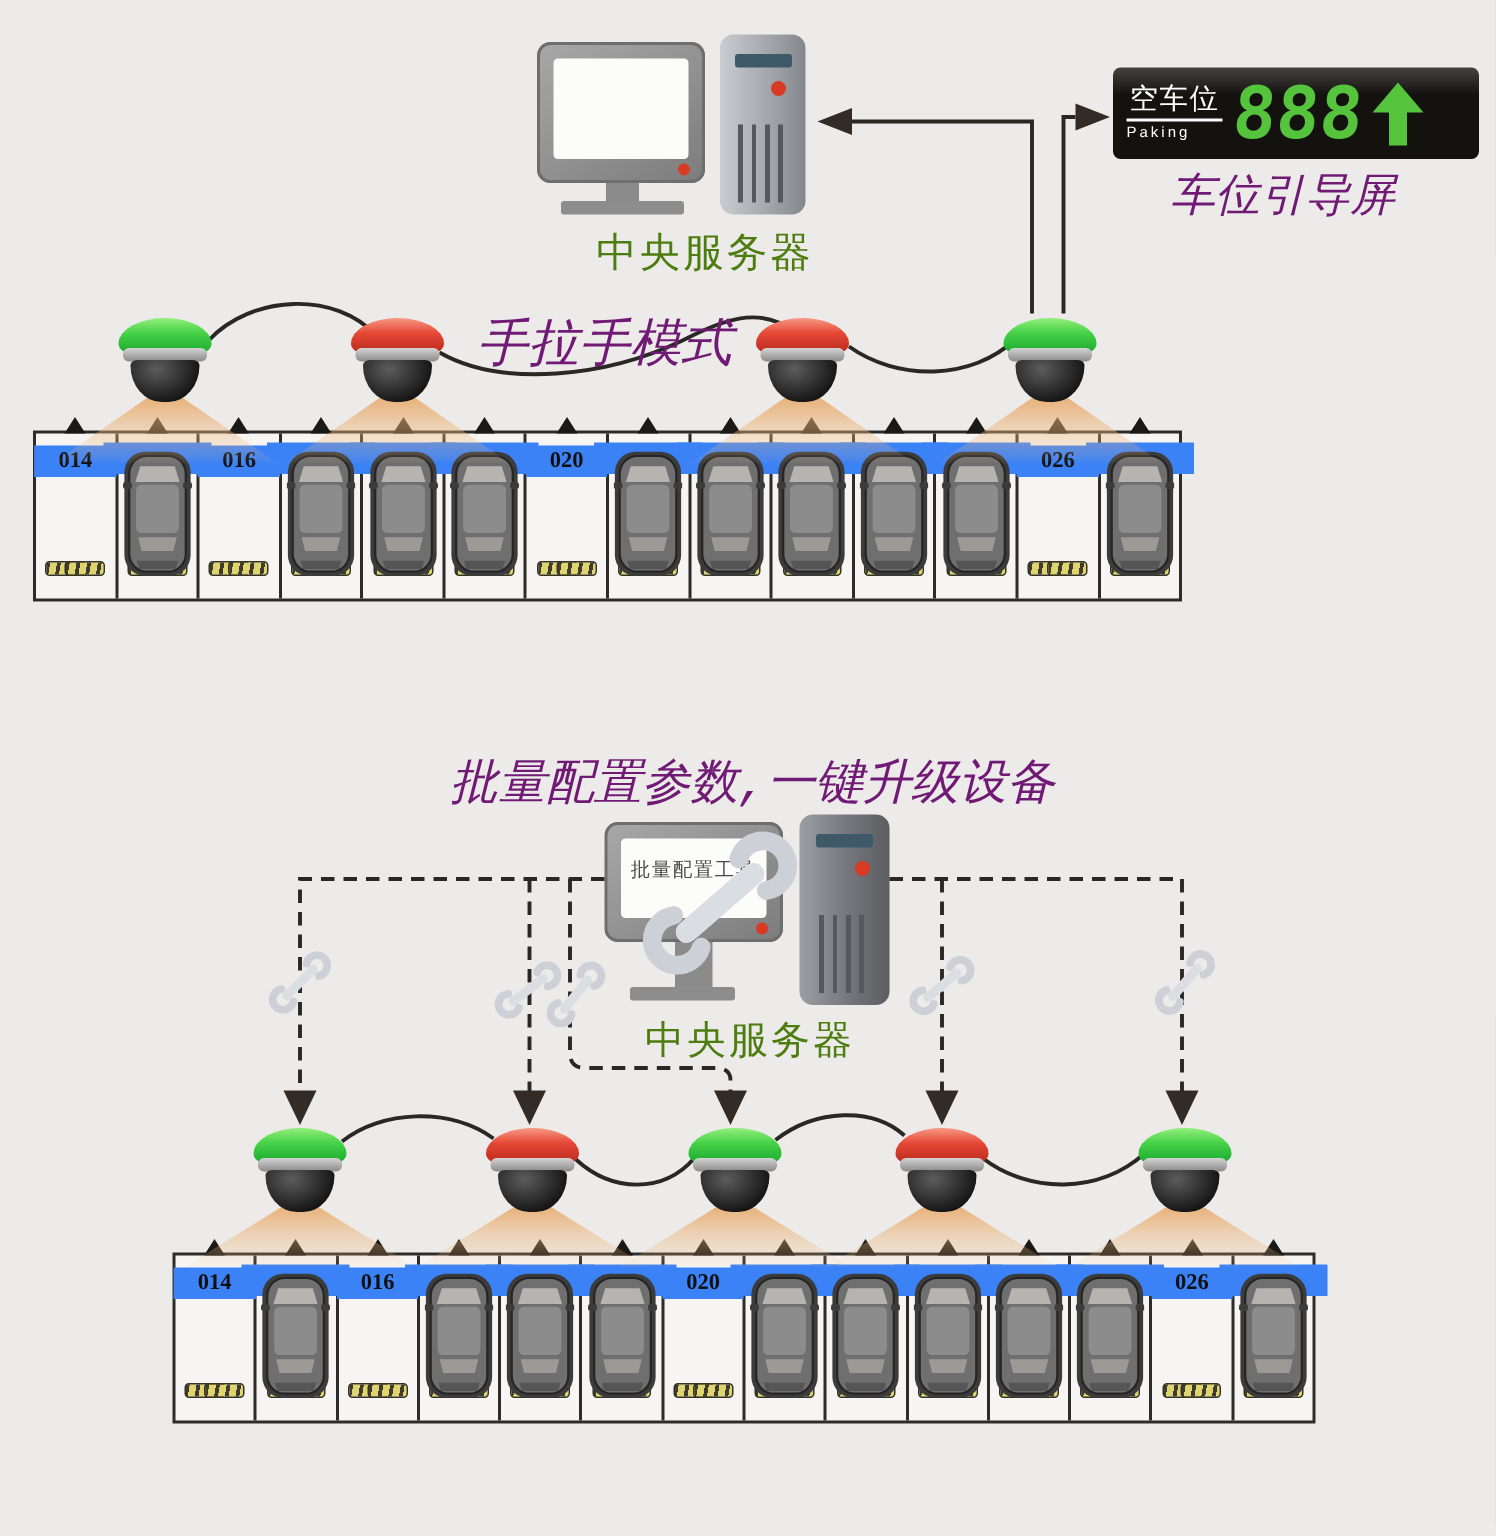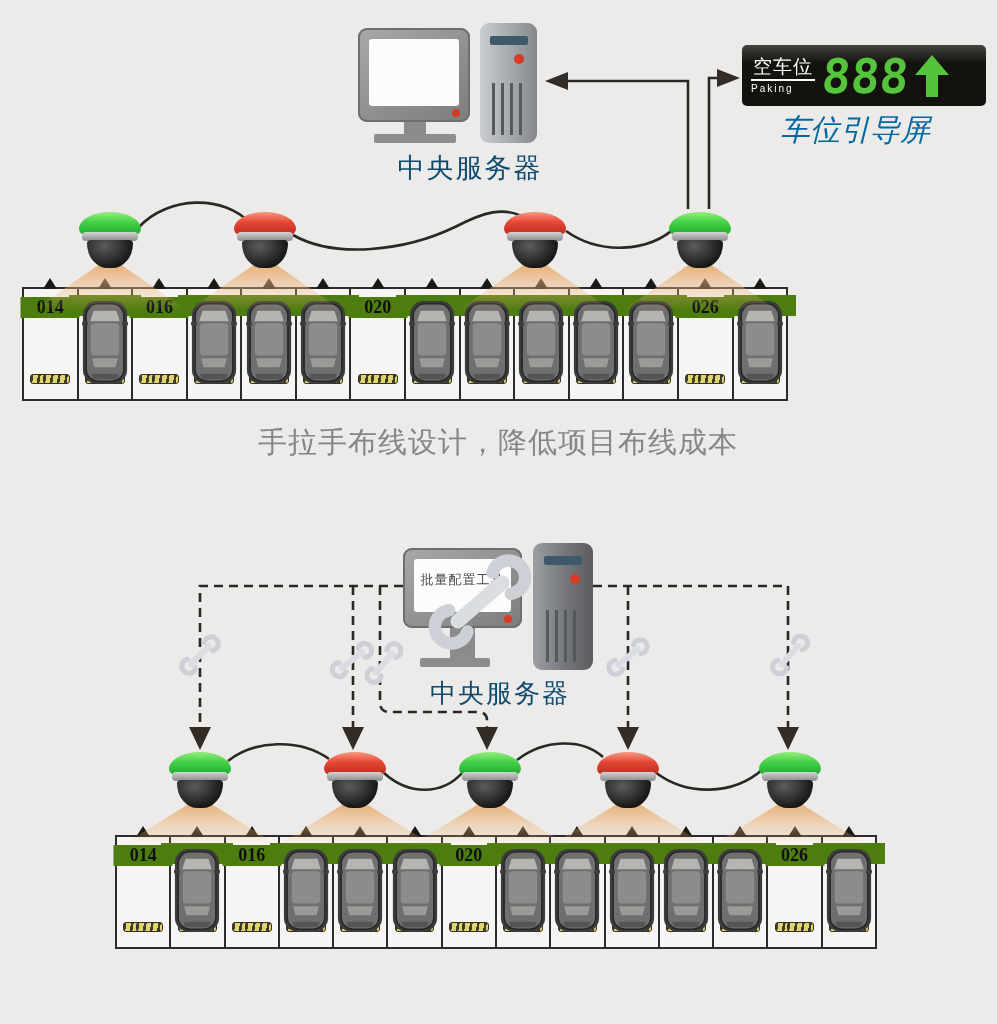--- a/index.html
+++ b/index.html
@@ -1,21 +1,21 @@
 <!DOCTYPE html>
 <html><head>
 <meta charset="utf-8">
 <style>
   html,body{margin:0;padding:0;background:#dcdad8;}
   .canvas{position:relative;width:997px;height:1024px;margin:0 auto;background:#edebe9;overflow:hidden;
           font-family:"Liberation Sans",sans-serif;}
   
   .caption{position:absolute;color:#868686;font-size:29px;letter-spacing:1px;white-space:nowrap;}
-  .callig{font-family:Liberation Mono, monospace;font-style:italic;color:#0369a1;white-space:nowrap;}
-  .server-label{position:absolute;color:#0c4a6e;font-size:27px;letter-spacing:2px;white-space:nowrap;}
+  .callig{font-family:Liberation Mono, monospace;font-style:italic;color:#701a75;white-space:nowrap;}
+  .server-label{position:absolute;color:#4d7c0f;font-size:27px;letter-spacing:2px;white-space:nowrap;}
   
   .monitor{position:absolute;border-radius:9px;background:linear-gradient(145deg,#a8a8a8,#7c7c7c);
            box-shadow:inset 0 0 0 2px #6e6e6e;}
   .screen{position:absolute;left:11px;top:11px;right:11px;bottom:16px;background:#fcfcfb;border-radius:3px;
           display:flex;align-items:flex-start;justify-content:center;}
   .screen-text{margin-top:12px;font-size:13px;color:#4a4a4a;letter-spacing:1px;}
   .mon-dot{position:absolute;right:10px;bottom:5px;width:8px;height:8px;border-radius:50%;background:#d83a24;}
   .neck{position:absolute;background:#8b8b8b;}
   .mbase{position:absolute;background:#8d8d8d;border-radius:2px;}
   .tower{position:absolute;border-radius:9px;background:linear-gradient(90deg,#c9ccd0,#a4a8ad 55%,#84888d);}
@@ -41,22 +41,22 @@
   .dome{width:46px;height:28px;margin:-1px auto 0;border-radius:5px 5px 23px 23px/4px 4px 27px 27px;
         background:radial-gradient(ellipse at 38% 22%,#5c5c5c,#151515 72%);}
   .beam{position:absolute;z-index:4;clip-path:polygon(50% 0,100% 100%,0 100%);
         background:linear-gradient(180deg,rgba(229,157,84,.9),rgba(236,182,122,.45) 55%,rgba(240,195,150,.03));}
   
   .row{position:absolute;display:flex;background:#f7f5f3;border:2px solid #2e2c2a;box-sizing:border-box;z-index:3;}
   .stall{flex:1;position:relative;border-right:2px solid #2e2c2a;}
   .stall:last-child{border-right:none;}
   .marker{position:absolute;top:-11px;left:50%;transform:translateX(-50%);width:0;height:0;
           border-left:7px solid transparent;border-right:7px solid transparent;border-bottom:11px solid #1b1916;}
-  .stall-label{position:absolute;top:8px;left:50%;transform:translateX(-50%);background:#4d7c0f;color:#101010;
-               font-family:"Liberation Serif",serif;font-weight:bold;font-size:18px;line-height:21px;padding:0 16px;z-index:1;white-space:nowrap;}
+  .stall-label{position:absolute;top:8px;left:50%;transform:translateX(-50%);background:#3b82f6;color:#101010;
+               font-family:"Liberation Serif",serif;font-weight:bold;font-size:15px;line-height:21px;padding:0 16px;z-index:1;white-space:nowrap;}
   .stall-label.hidden-behind{top:6px;width:40px;text-align:center;}
   .car{position:absolute;top:11px;left:50%;transform:translateX(-50%);z-index:2;}
   .chock{position:absolute;bottom:15px;width:25px;height:8px;border-radius:3px;border:1px solid #35321f;
          background:repeating-linear-gradient(100deg,#3f3b2e 0 2.5px,#e0d46e 2.5px 7px);}
   .chock.l{left:12%;} .chock.r{right:12%;}
   
   .lines{position:absolute;left:0;top:0;z-index:5;pointer-events:none;}
   .wrench{position:absolute;z-index:7;}
 </style>
 </head>
@@ -102,20 +102,21 @@
       <div class="db-cn">空车位</div>
       <div class="db-en">Paking</div>
     </div>
     <div class="db-digits">888</div>
     <svg width="42" height="46" viewBox="0 0 42 46" style="margin-left:2px">
       <polygon points="21,2 38,22 27,22 27,44 15,44 15,22 4,22" fill="#55c43c"></polygon>
     </svg>
   </div>
   <div class="callig" style="position:absolute;left:780px;top:110px;font-size:30px;">车位引导屏</div>
 
+  <div class="callig" style="position:absolute;left:318px;top:206px;font-size:34px;z-index:6;">手拉手模式</div>
 
   <div id="top-sensors">
       <div class="beam" style="left: 35px; top: 257px; width: 150px; height: 52px;"></div>
       <div class="sensor" style="left: 79px; top: 212px;">
         <div class="cap green"></div>
                      <div class="band"></div>
                      <div class="dome"></div>
       </div>
       <div class="beam" style="left: 190px; top: 257px; width: 150px; height: 52px;"></div>
       <div class="sensor" style="left: 234px; top: 212px;">
@@ -247,22 +248,22 @@
         <div class="marker"></div>
         <span class="stall-label hidden-behind">&nbsp;</span>
                <svg class="car" width="46" height="85" viewBox="0 0 50 92">
           <use href="#car"></use>
         </svg>
         <div class="chock l"></div>
              <div class="chock r"></div>
       </div>
     </div>
 
-  <div class="caption" style="left:258px;top:423px;">手拉手布线设计，降低项目布线成本</div>
-
+
+  <div class="callig" style="position:absolute;left:300px;top:500px;font-size:32px;">批量配置参数,一键升级设备</div>
 
   <div class="monitor" style="left:403px;top:548px;width:119px;height:80px;">
     <div class="screen">
       <div class="screen-text">批量配置工具</div>
     </div>
     <div class="mon-dot"></div>
   </div>
   <div class="neck" style="left:450px;top:628px;width:25px;height:31px;"></div>
   <div class="mbase" style="left:420px;top:658px;width:70px;height:9px;"></div>
   <div class="tower dark" style="left:533px;top:543px;width:60px;height:127px;">

